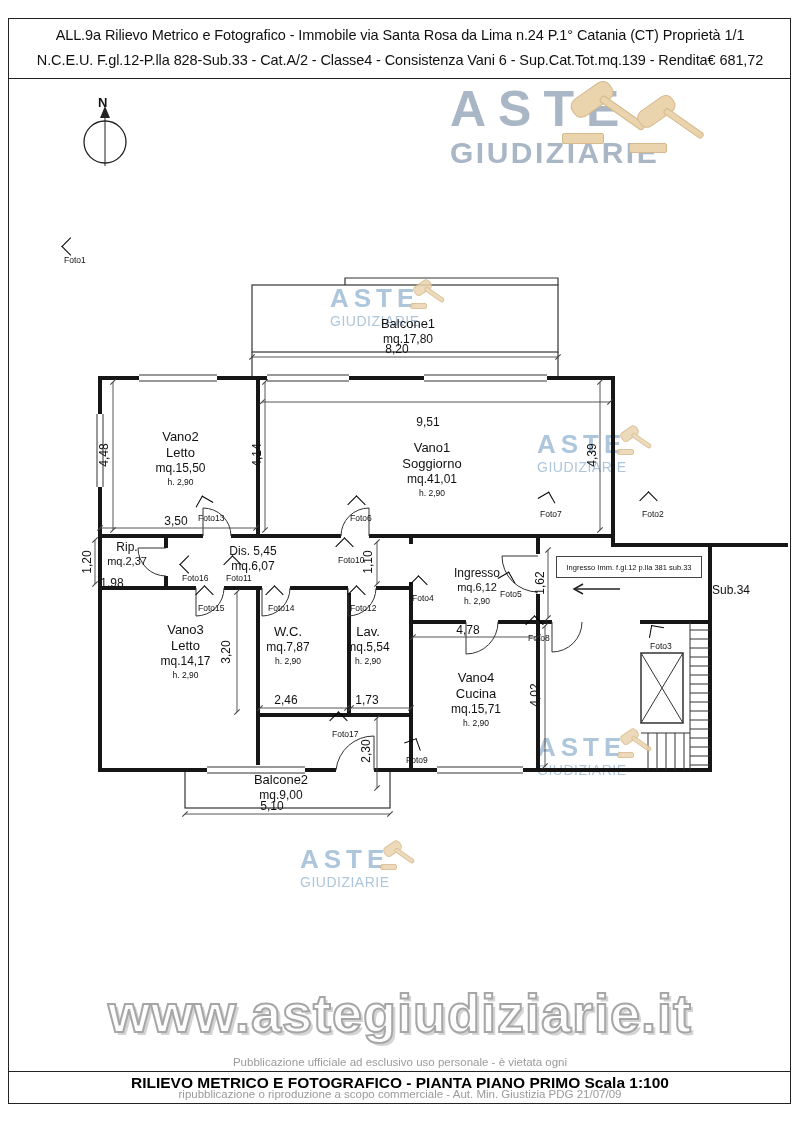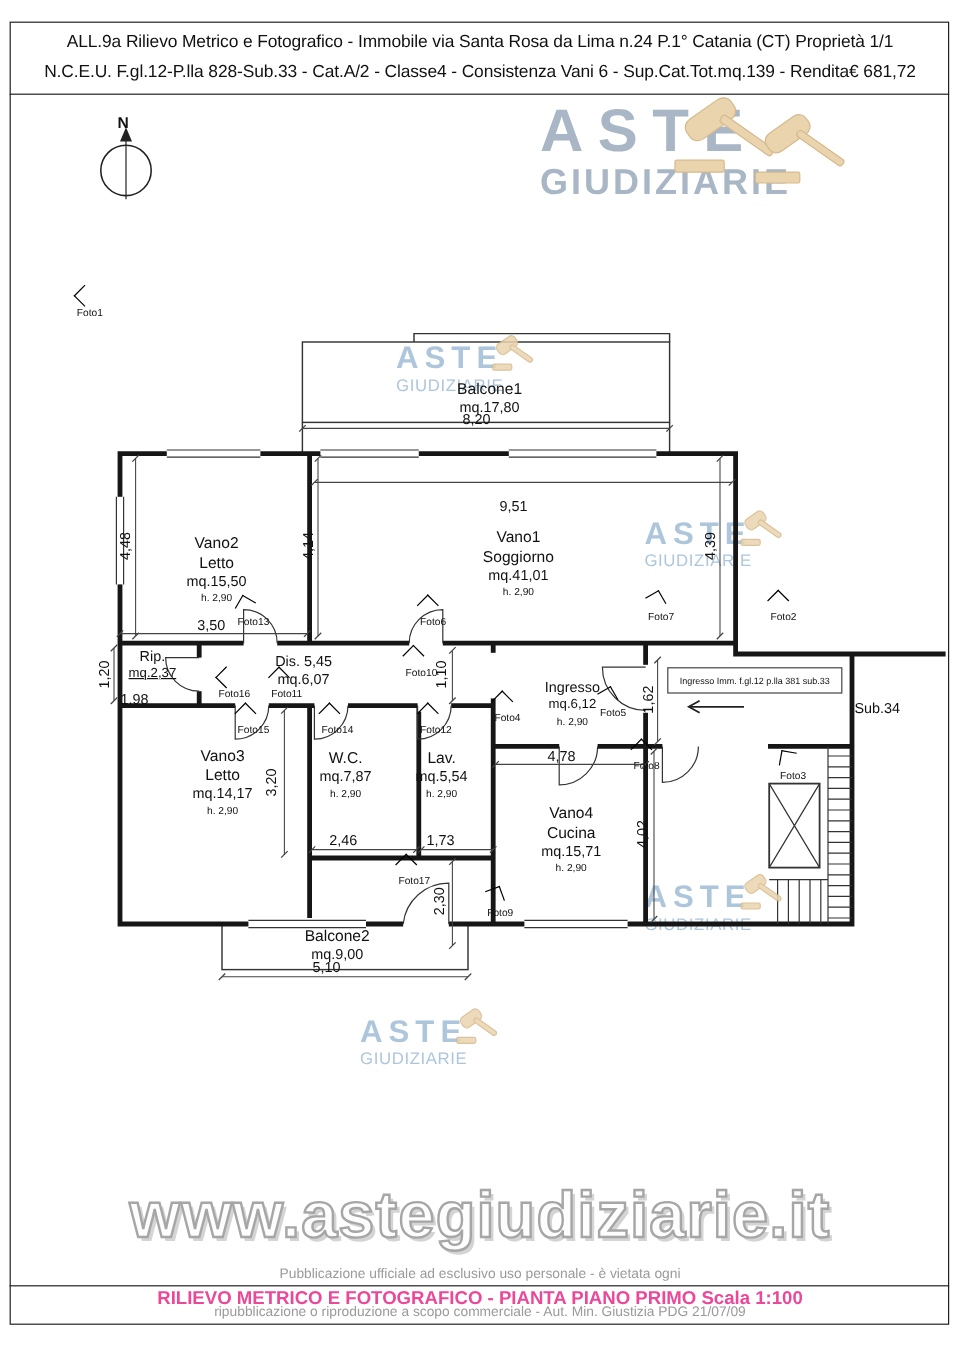--- a/index.html
+++ b/index.html
@@ -48,21 +48,21 @@
   .chev{width:12px;height:12px;border-left:1.7px solid #000;border-bottom:1.7px solid #000;}
   .flabel{font-size:8.5px;margin-top:2px;}
   
   .urlwm{position:absolute;left:0;top:982px;width:100%;text-align:center;font-size:54px;font-weight:bold;
          color:#fdfdfd;-webkit-text-stroke:2px #a6a6a6;text-shadow:3px 3px 0 rgba(160,160,160,0.45);
          letter-spacing:1px;z-index:1;}
   
   .disc{position:absolute;left:0;width:100%;text-align:center;font-size:11.5px;color:#9a9a9a;z-index:3;}
   .disc1{top:1056px;}
   .disc2{top:1088px;}
-  .footer-title{position:absolute;left:0;top:1074px;width:100%;text-align:center;font-size:15.5px;font-weight:bold;color:#ec4899;z-index:5;}
+  .footer-title{position:absolute;left:0;top:1074px;width:100%;text-align:center;font-size:15.5px;font-weight:bold;color:#000000;z-index:5;}
 </style>
 </head>
 <body>
 
 <div class="page">
 
   <div class="page-frame"></div>
   <div class="header-sep"></div>
   <div class="footer-sep"></div>
 
@@ -241,35 +241,35 @@
       <line x1="545" y1="626" x2="545" y2="766" marker-start="url(#tick)" marker-end="url(#tick)"></line>
       <line x1="377" y1="718" x2="377" y2="788" marker-start="url(#tick)" marker-end="url(#tick)"></line>
       <line x1="185" y1="814" x2="390" y2="814" marker-start="url(#tick)" marker-end="url(#tick)"></line>
     </g>
   </svg>
 
   <div class="room" style="left:348px;top:316px;width:120px;">
     <div class="l1">Balcone1</div>
     <div class="l3">mq.17,80</div>
   </div>
-  <div class="room" style="left:118px;top:429px;width:125px;margin-top:16px;">
+  <div class="room" style="left:118px;top:429px;width:125px;">
     <div class="l1">Vano2</div>
     <div class="l2">Letto</div>
     <div class="l3">mq.15,50</div>
     <div class="l4">h. 2,90</div>
   </div>
   <div class="room" style="left:368px;top:440px;width:128px;">
     <div class="l1">Vano1</div>
     <div class="l2">Soggiorno</div>
     <div class="l3">mq.41,01</div>
     <div class="l4">h. 2,90</div>
   </div>
   <div class="room" style="left:98px;top:540px;width:58px;">
     <div class="l3">Rip.</div>
-    <div class="l3" style="font-size:11px;text-decoration:underline;">mq.2,37</div>
+    <div class="l3" style="font-size:11px;">mq.2,37</div>
   </div>
   <div class="room" style="left:213px;top:544px;width:80px;">
     <div class="l3">Dis. 5,45</div>
     <div class="l3">mq.6,07</div>
   </div>
   <div class="room" style="left:438px;top:566px;width:78px;">
     <div class="l3">Ingresso</div>
     <div class="l3" style="font-size:11px;">mq.6,12</div>
     <div class="l4">h. 2,90</div>
   </div>

